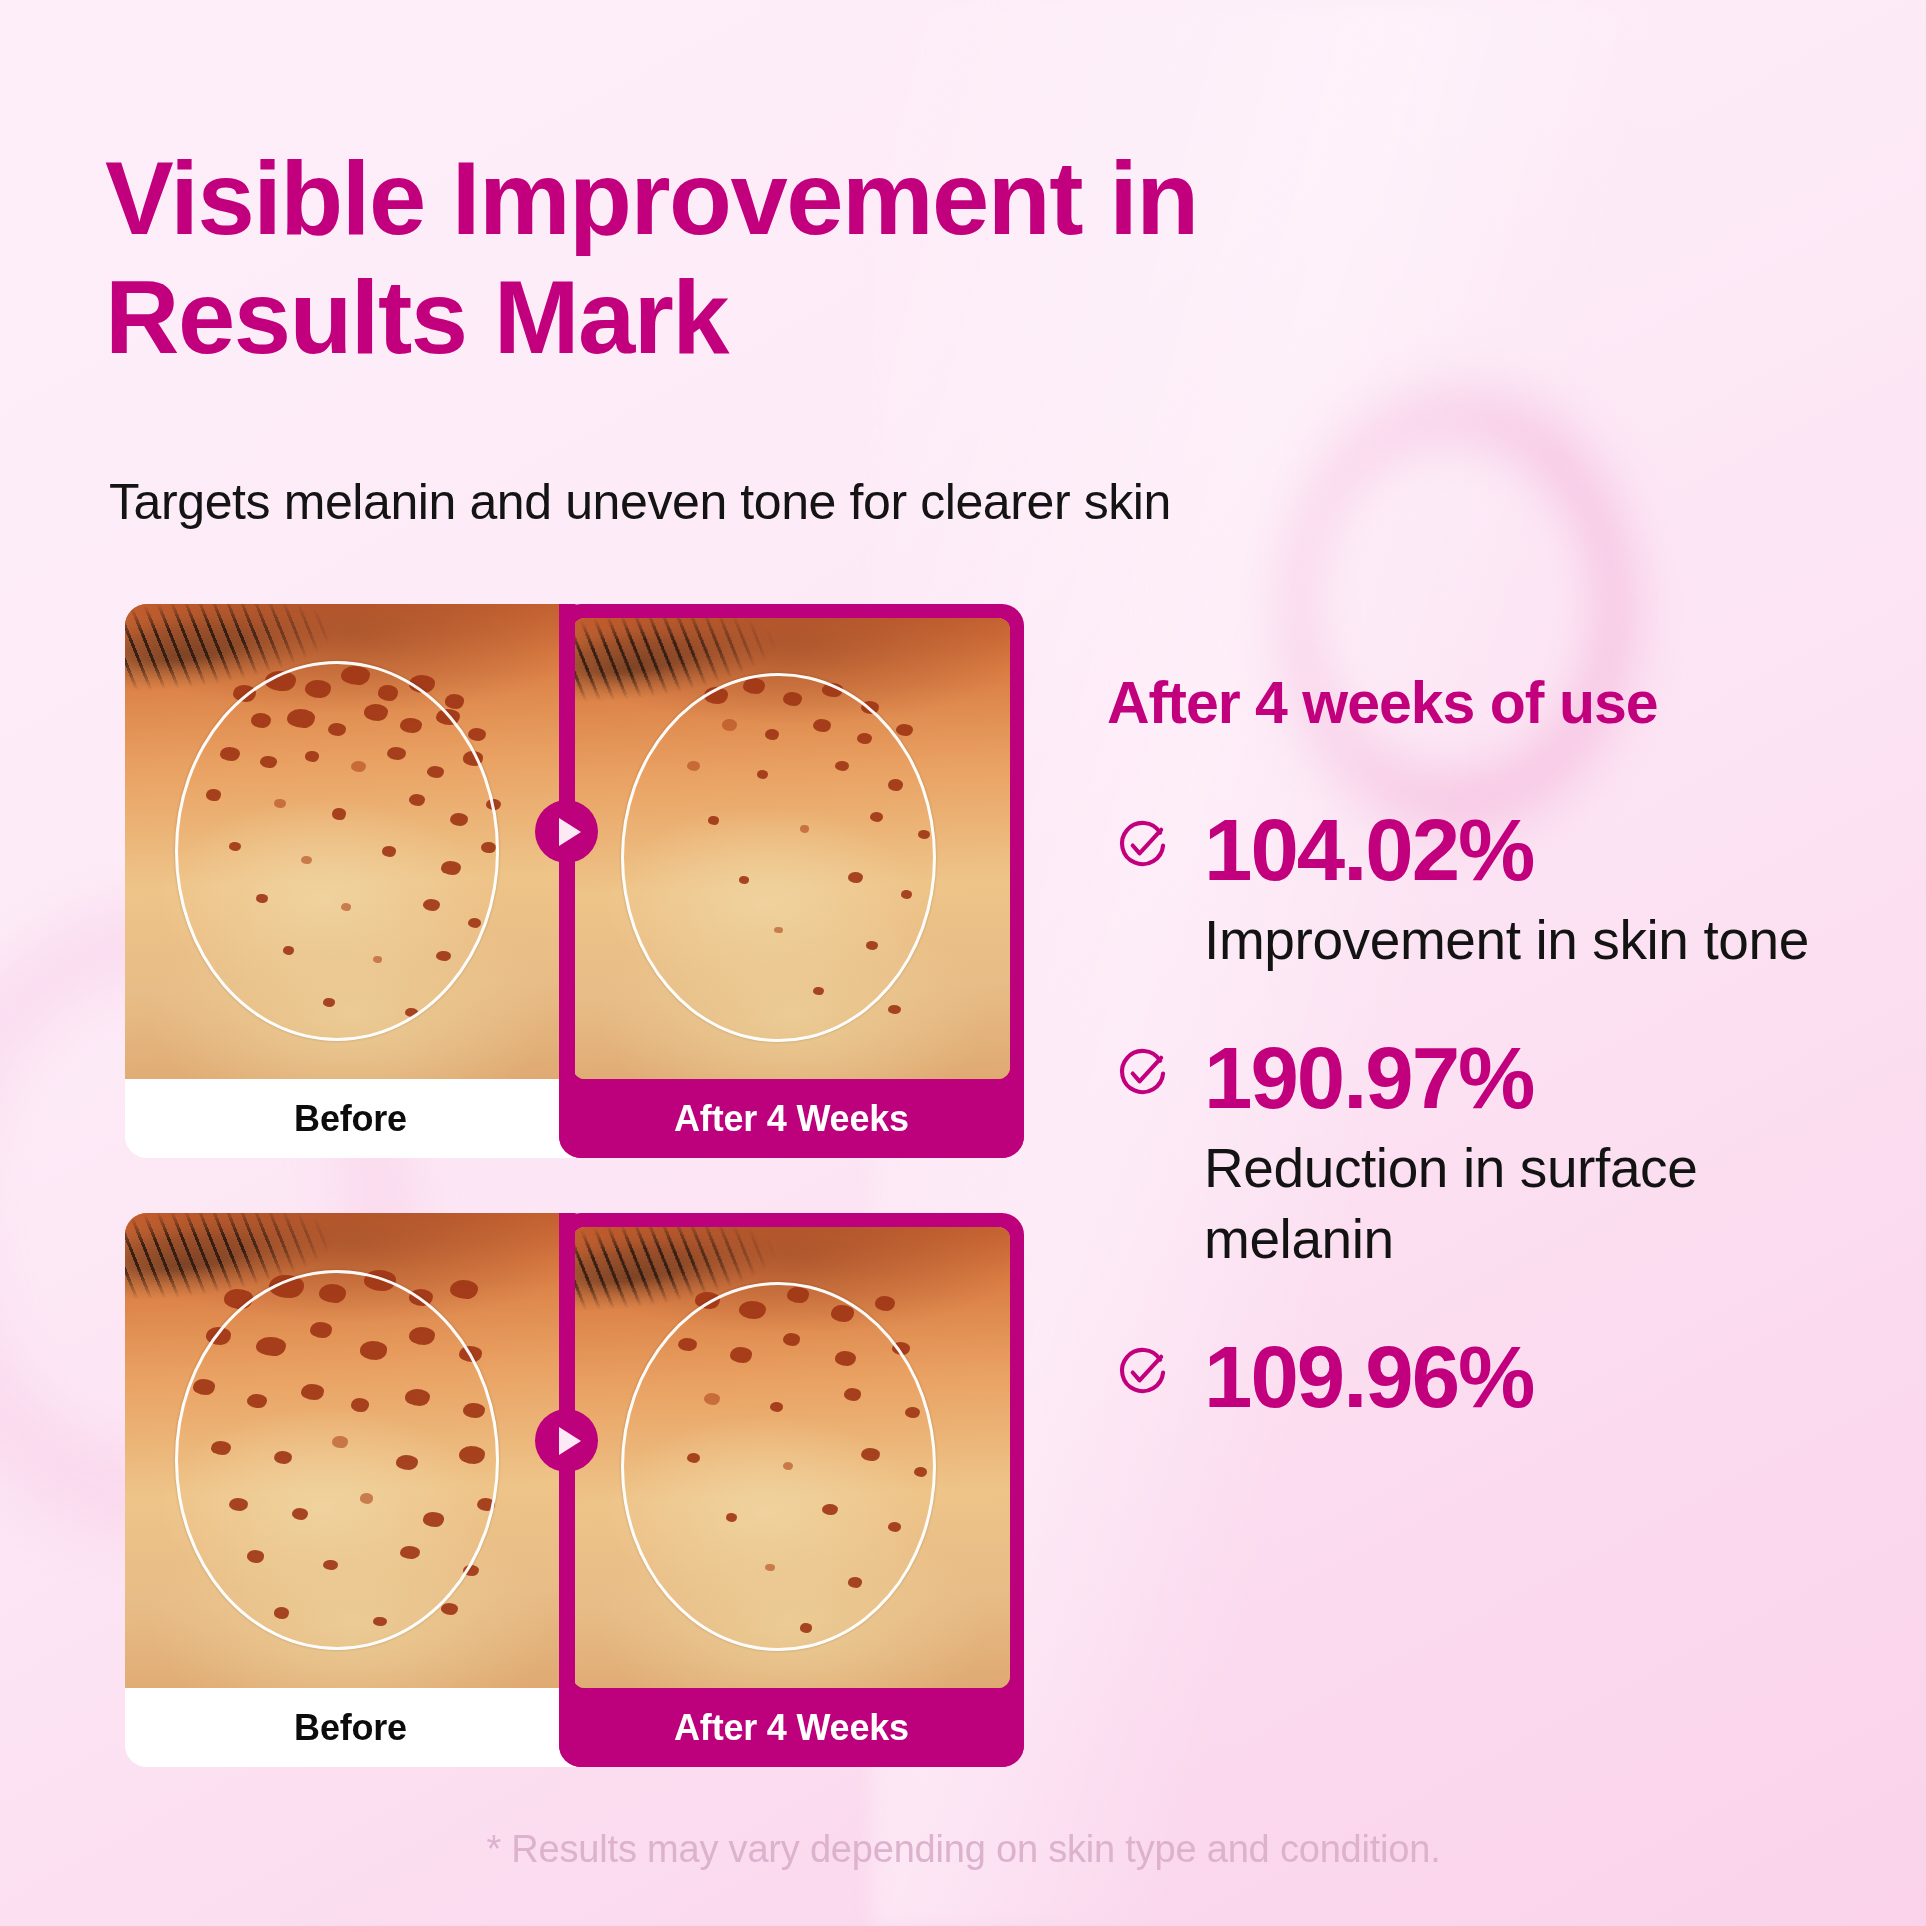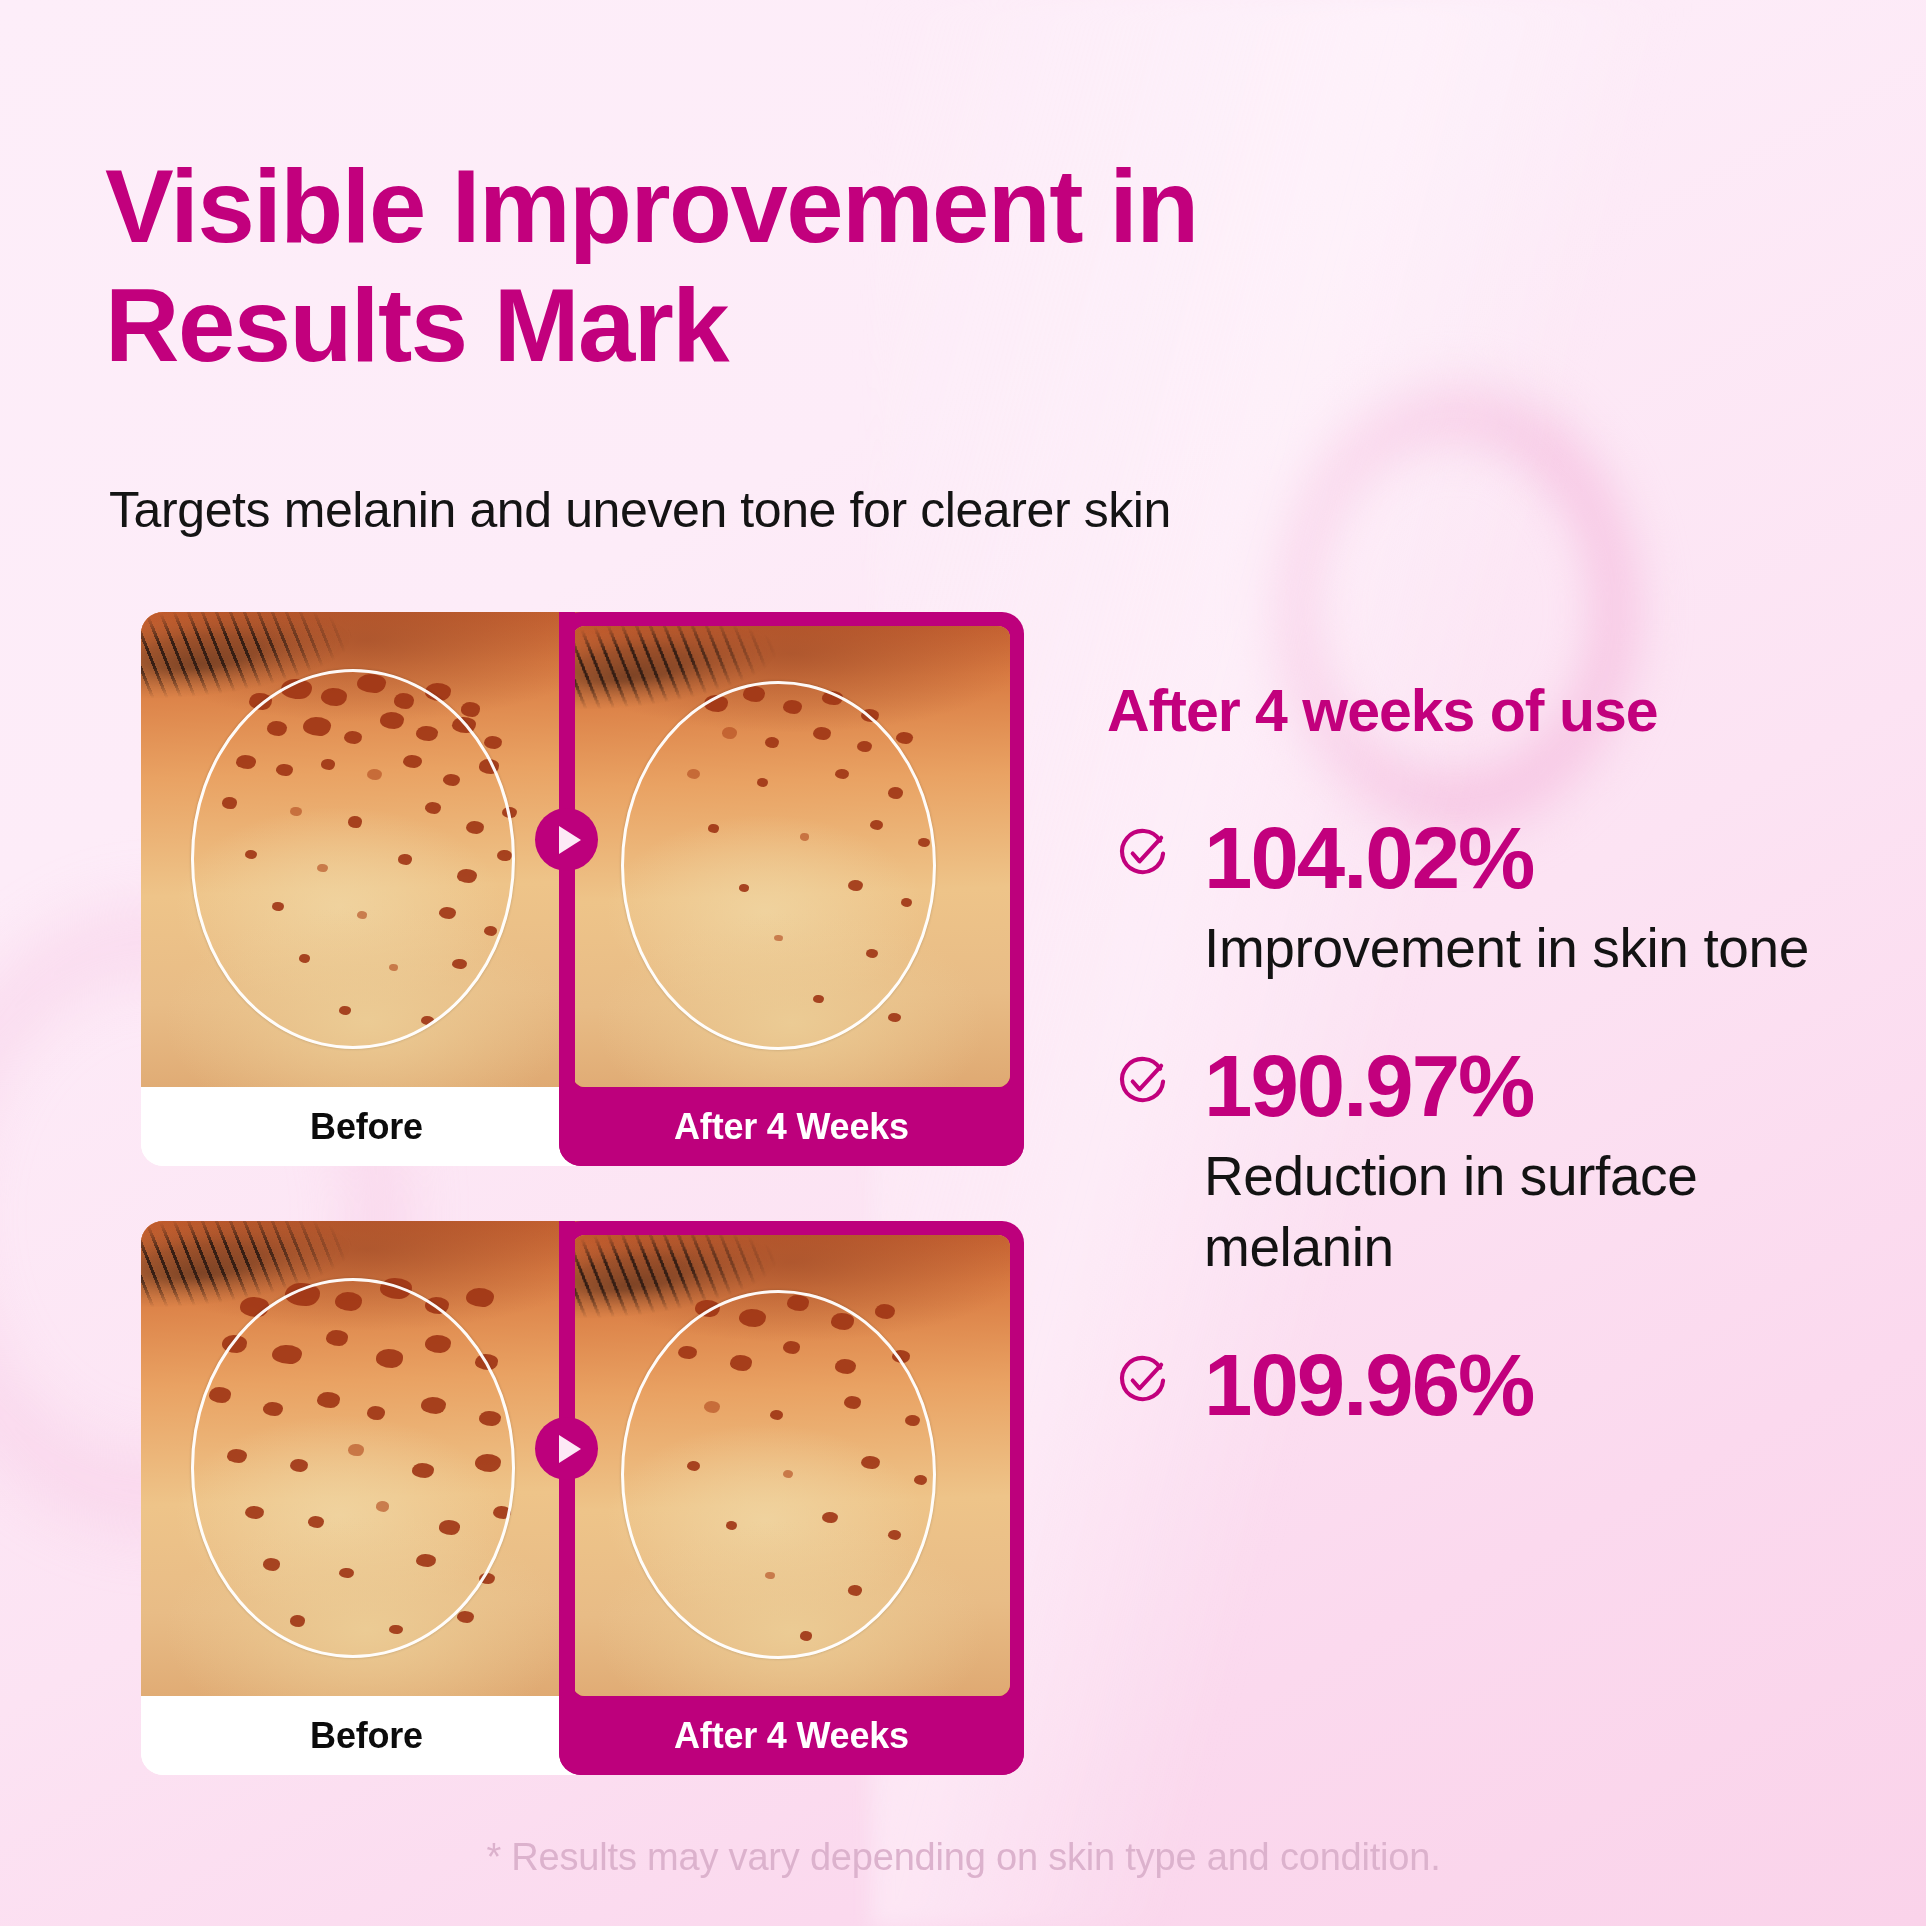--- a/index.html
+++ b/index.html
@@ -52,21 +52,21 @@
     position:absolute;
     left:871px; top:0; width:1055px; height:1927px;
     background: linear-gradient(105deg,
         rgba(255,255,255,0) 0%,
         rgba(255,248,253,0.45) 34%,
         rgba(255,255,255,0) 52%);
     filter: blur(10px);
   }
 
   
-  #page { position:absolute; inset:0;margin-top:8px; }
+  #page { position:absolute; inset:0; }
 
   
   #headline {
     position:absolute;
     left:105px; top:139px;
     width:1228px;
     color:#c2007d;
     font-size:103px;
     font-weight:bold;
     line-height:1.16;
@@ -86,21 +86,21 @@
   .compare-row { position:absolute; left:125px; width:899px; height:554px; }
   #row-0 { top:604px; }
   #row-1 { top:1213px; }
 
   .card {
     position:absolute; top:0; height:100%;
     border-radius:22px;
     overflow:hidden;
   }
   .card-before {
-    left:16px; width:451px;
+    left:0; width:451px;
     background:#ffffff;
     border-radius:22px 0 0 22px;
   }
   .card-after {
     left:434px; width:465px;
     background:#bd007c;
     border-radius:22px;
     box-shadow: 0 0 0 0 rgba(0,0,0,0);
     text-align: center;
   }

